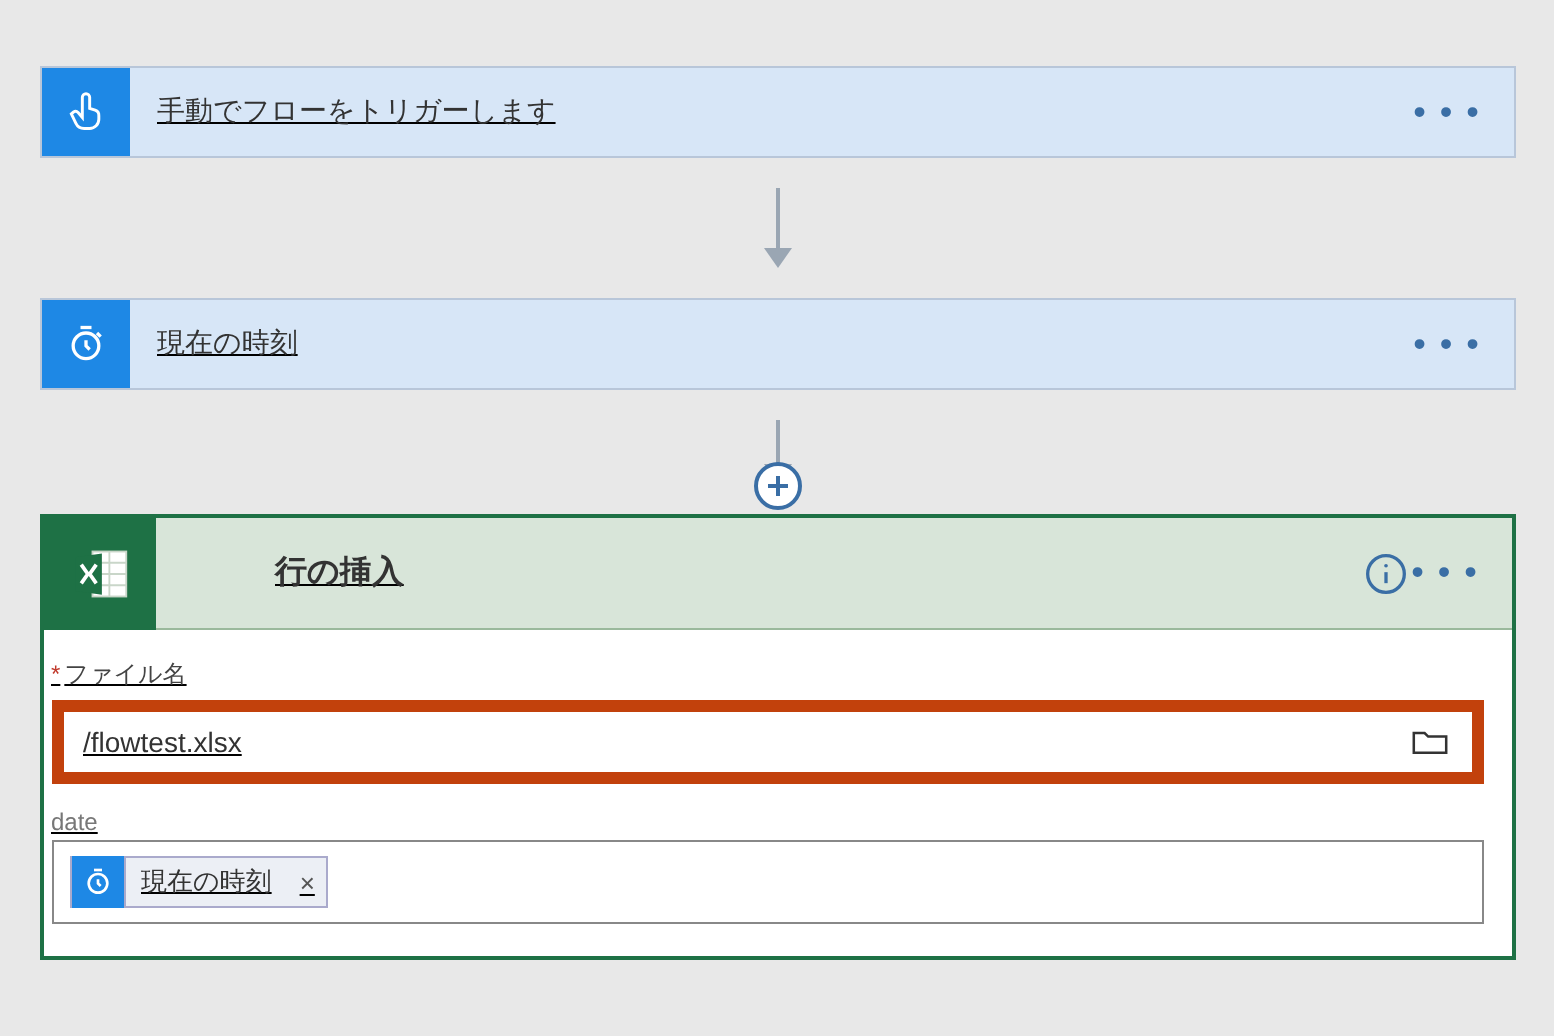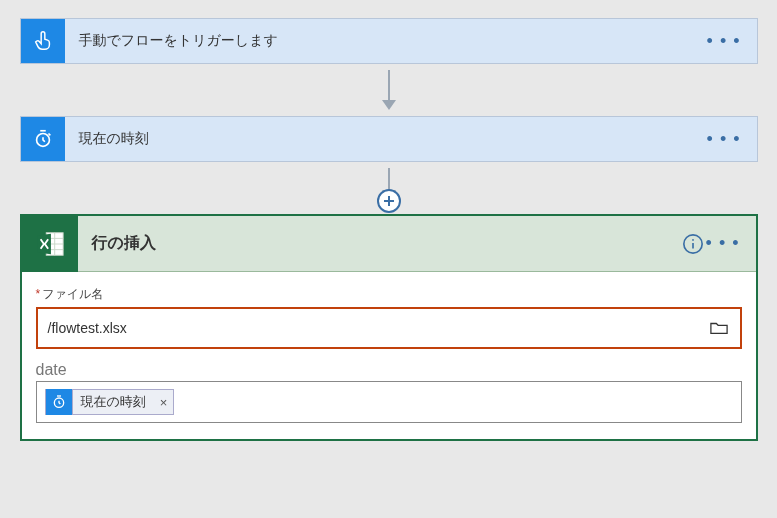--- a/index.html
+++ b/index.html
@@ -1,46 +1,46 @@
 <!DOCTYPE html>
 <html><head>
 <meta charset="utf-8">
 <style>
   * { box-sizing: border-box; margin: 0; padding: 0; font-family: "Segoe UI", "Yu Gothic UI", sans-serif; }
   body { background: #e8e8e8; padding: 18px; width: 777px; }
-  .card { border: 1px solid #b8c6d9; background: #ec4899; margin: 0 auto; width: 738px; }
+  .card { border: 1px solid #b8c6d9; background: #ec4899; margin: 15px auto; width: 738px; text-decoration: underline; }
   .card-header { display: flex; align-items: center; height: 44px; position: relative; }
   .hdr-blue { background: #d7e6f7; }
-  .hdr-green { background: #d8e5d9; border-bottom: 1px solid #9ab99c; }
+  .hdr-green { background: #d8e5d9; border-bottom: 1px solid #9ab99c; gap: 46px; }
   .icon-box { width: 44px; height: 44px; display: flex; align-items: center; justify-content: center; }
   .icon-blue { background: #1e88e5; }
   .icon-excel { background: #1e7145; }
   .title { font-size: 14px; color: #333; margin-left: 14px; font-weight: 400; }
   .title-bold { font-weight: 600; }
   .more { position: absolute; right: 10px; color: #3a6ea5; font-size: 18px; letter-spacing: 1px; cursor: pointer; padding: 4px 6px; }
   .info-icon { position: absolute; right: 52px; width: 22px; height: 22px; display:flex;align-items:center;justify-content:center; cursor:pointer; }
   .arrow-wrap { display: flex; flex-direction: column; align-items: center; margin: 6px auto; position: relative; width: 738px;  }
   .arrow-line { width: 2px; height: 30px; background: #9aa6b3; }
   .arrow-head { width: 0; height: 0; border-left: 7px solid transparent; border-right: 7px solid transparent; border-top: 10px solid #9aa6b3; }
   .plus-badge { position: absolute; bottom: -13px; left: 50%; transform: translateX(-50%); width: 24px; height: 24px; border: 2px solid #3a6ea5; border-radius: 50%; background: #fff; display: flex; align-items: center; justify-content: center; cursor: pointer; z-index:5;}
   .plus-badge svg { display:block; }
   .green-card { border: 2px solid #1e7145; }
-  .card-body { padding: 14px 14px 16px 14px; background: #fff; }
+  .card-body { padding: 14px 14px 16px 4px; background: #fff; }
   .field-label { font-size: 12px; color: #444; margin-bottom: 4px; }
   .req { color: #c0392b; margin-right: 2px; }
-  .field-row { border: 2px solid #c2410c; height: 42px; display: flex; align-items: center; padding: 0 10px; font-size: 14px; color: #333; margin-bottom: 12px; background:#fff; position:relative; }
+  .field-row { border: 6px solid #c2410c; height: 42px; display: flex; align-items: center; padding: 0 10px; font-size: 14px; color: #333; margin-bottom: 12px; background:#fff; position:relative; }
   .field-row:last-child { margin-bottom: 0; }
   .folder-btn { position:absolute; right:8px; cursor:pointer; padding:4px; }
   .chevron-btn { position:absolute; right:8px; cursor:pointer; padding:6px; }
   .pill { display:inline-flex; align-items:center; height:26px; border:1px solid #aac; background:#fff; }
   .pill-icon { width:26px; height:26px; background:#1e88e5; display:flex; align-items:center; justify-content:center; }
   .pill-label { padding: 0 8px; font-size:13px; color:#333; background:#eceff5; height:100%; display:flex; align-items:center; border-left:1px solid #aac;}
   .pill-close { padding:0 6px; color:#555; cursor:pointer; font-size:13px; background:#eceff5; height:100%; display:flex;align-items:center;}
   .date-row { border:1px solid #888; min-height:42px; padding:6px 8px; display:flex; align-items:center; }
-  .date-label { font-size:16px; color:#777; margin-bottom:2px; margin-top:2px;}
+  .date-label { font-size:12px; color:#777; margin-bottom:2px; margin-top:2px;}
   svg { display:block; }
 </style>
 </head>
 <body>
 
 <div class="card">
   <div class="card-header hdr-blue">
     <div class="icon-box icon-blue">
       <svg width="22" height="22" viewBox="0 0 24 24" fill="none" stroke="#fff" stroke-width="1.6">
         <path d="M10 4 a2 2 0 0 1 4 0 v6 l3 1 a3 3 0 0 1 2 3 v2 a5 5 0 0 1 -5 5 h-3 a5 5 0 0 1 -4.5 -2.8 L4 13 l1.2-1 a2 2 0 0 1 2.5 .3 L10 15 Z"></path>

